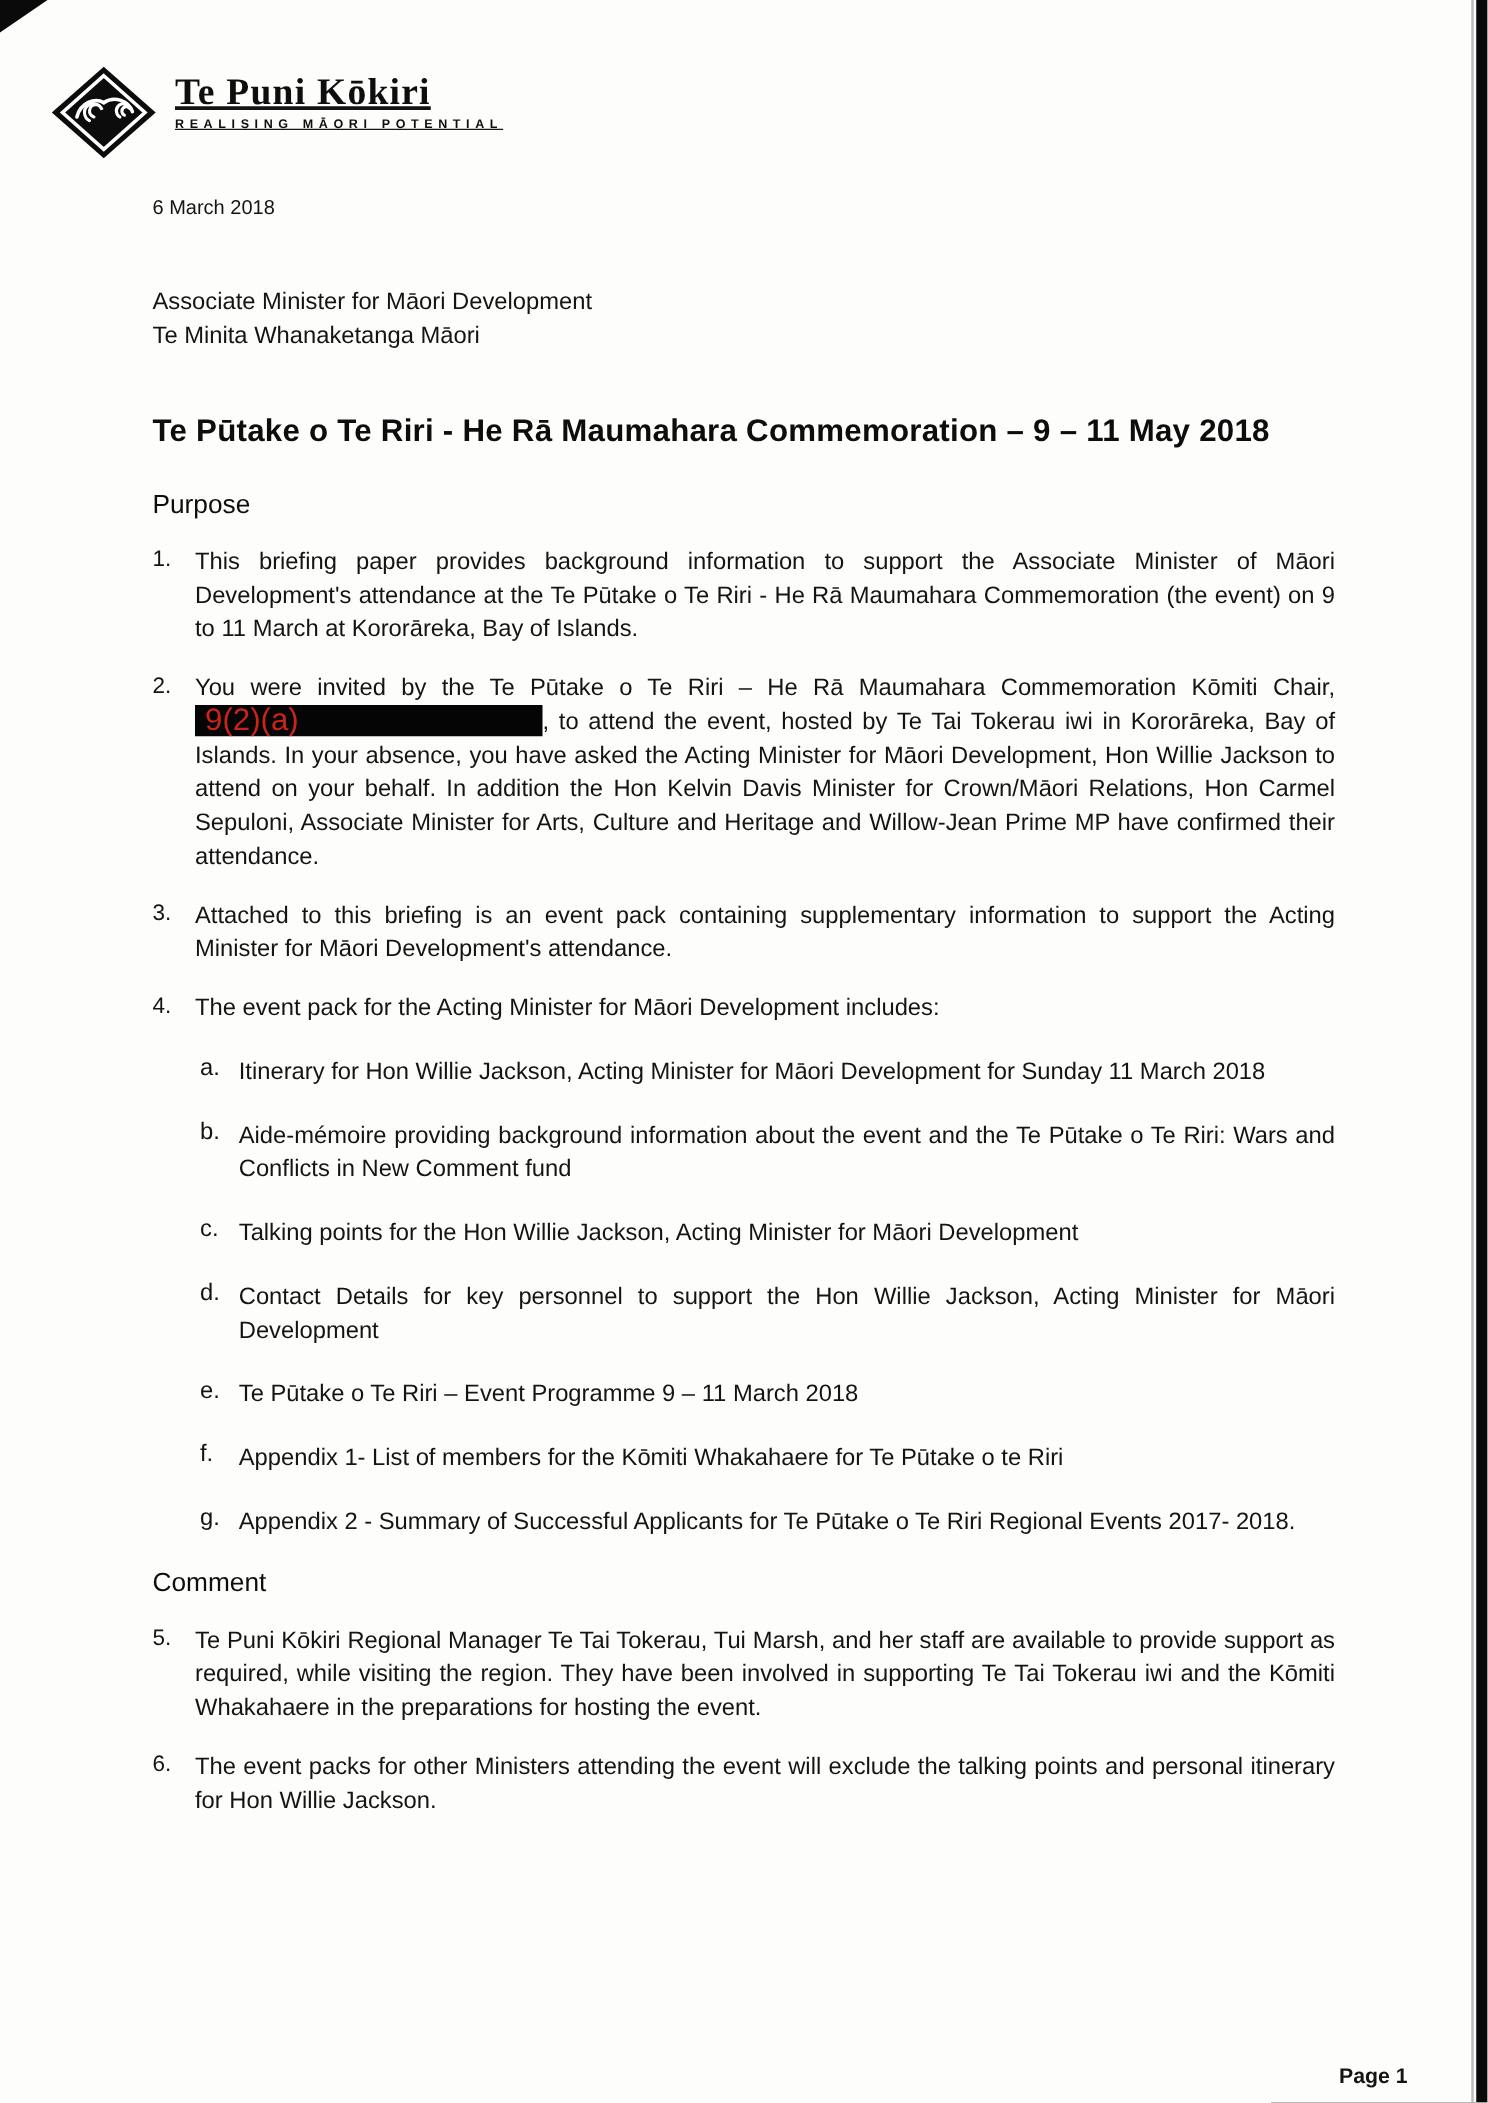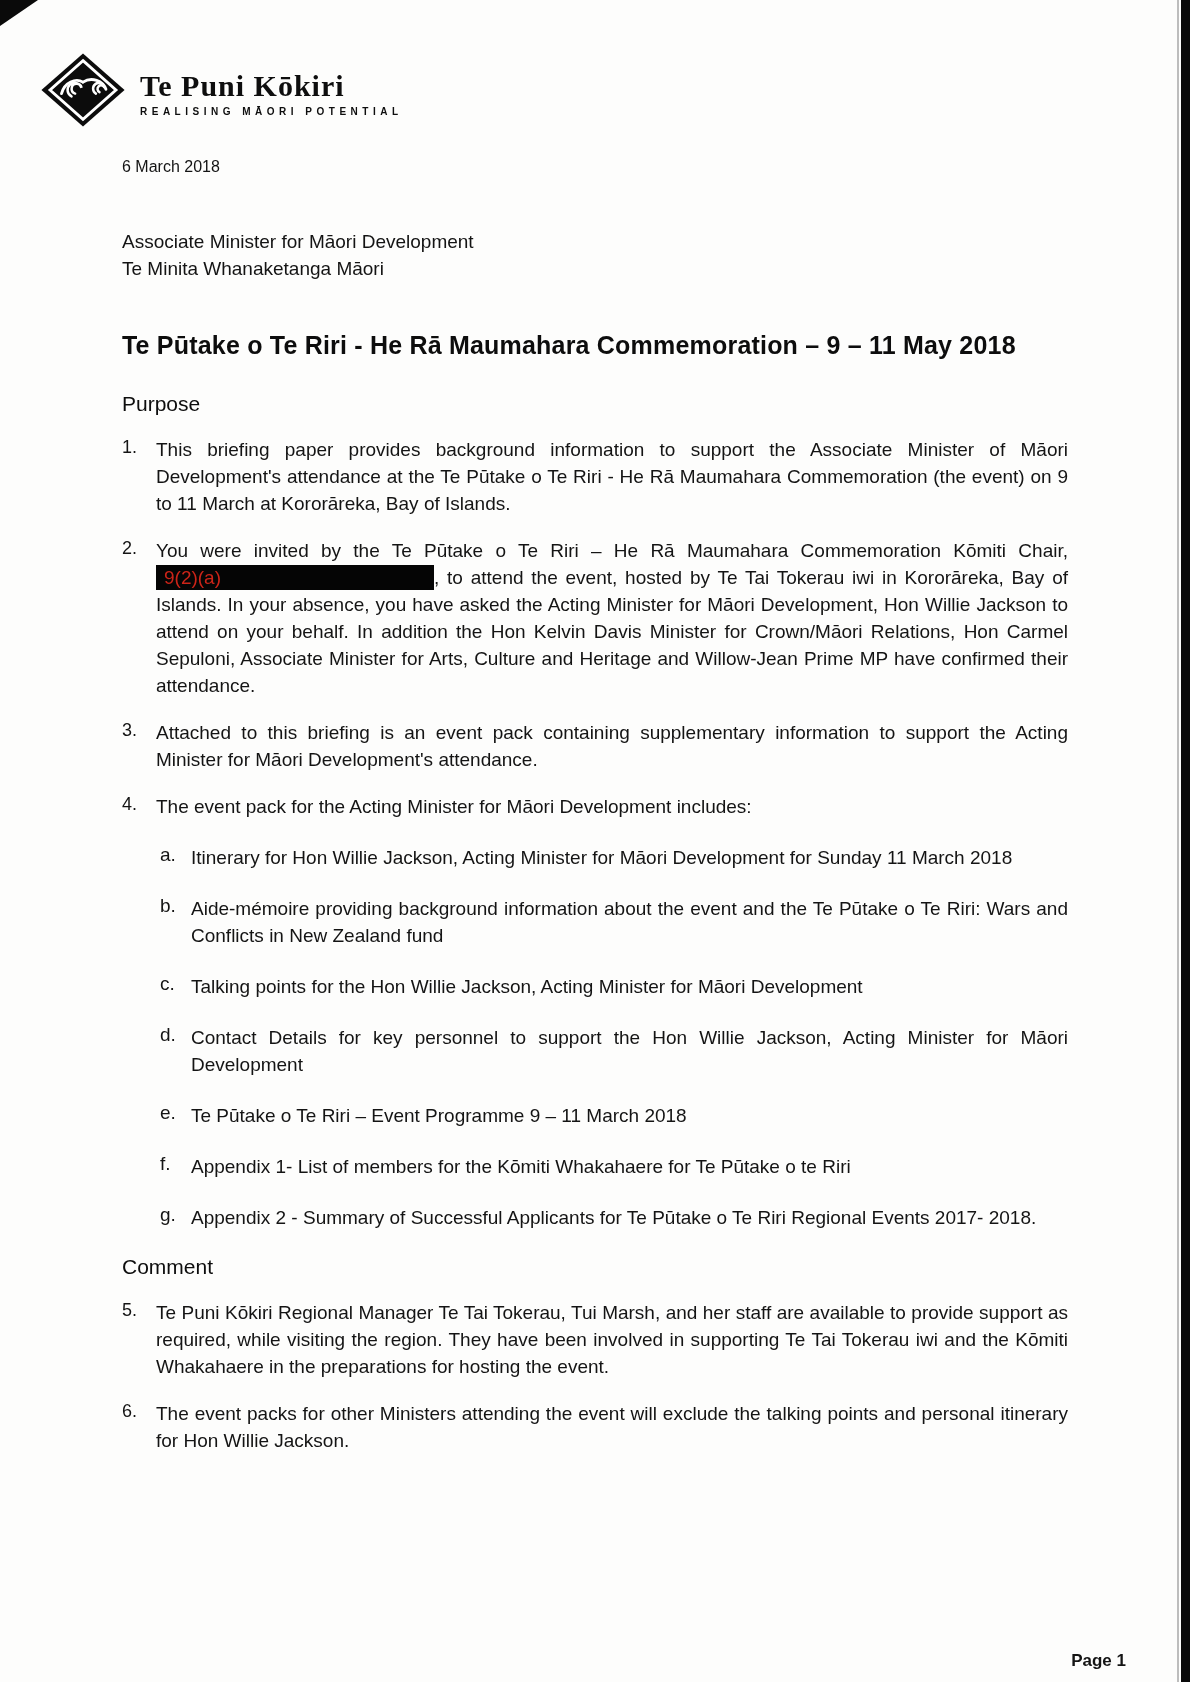--- a/index.html
+++ b/index.html
@@ -26,21 +26,21 @@
   }
   .scan-edge-shadow {
     position:absolute; top:0; right:11px;
     width:2px; height:100%;
     background:rgba(0,0,0,0.25);
   }
 
   .content { padding:52px 122px 0 122px; }
 
   
-  .letterhead { display:flex; align-items:center; margin-left:-82px; }
+  .letterhead { display:flex; align-items:flex-start; margin-left:-82px;text-decoration:underline; }
   .logo-mark { width:86px; height:76px; margin-right:14px; flex:0 0 auto; }
   .logo-text { padding-top:6px; }
   .org-name {
     font-family:"Liberation Serif","DejaVu Serif",serif;
     font-weight:bold; font-size:30px; letter-spacing:1px; color:#0e0e0e;
     line-height:32px;
   }
   .tagline {
     font-size:10px; font-weight:bold; letter-spacing:4.5px;
     color:#0e0e0e; margin-top:4px;
@@ -79,21 +79,21 @@
 
   .redaction-bar {
     display:inline-block;
     background:#050505;
     color:#cc2418;
     width:278px; height:25px;
     line-height:25px;
     vertical-align:-6px;
     padding-left:8px;
     box-sizing:border-box;
-    font-size:19px;
+    font-size:25px;
     overflow:hidden;
   }
 
   .page-footer {
     position:absolute;
     right:64px; top:1651px;
     font-size:17px; font-weight:bold;
   }
 </style>
 </head>
@@ -154,21 +154,21 @@
       <div class="num-body">The event pack for the Acting Minister for Māori Development includes:</div>
     </div>
 
     <div class="sub-list">
       <div class="sub-item">
         <div class="sub-col">a.</div>
         <div class="sub-body">Itinerary for Hon Willie Jackson, Acting Minister for Māori Development for Sunday 11 March 2018</div>
       </div>
       <div class="sub-item">
         <div class="sub-col">b.</div>
-        <div class="sub-body">Aide-mémoire providing background information about the event and the Te Pūtake o Te Riri: Wars and Conflicts in New Zealand fund</div>
+        <div class="sub-body">Aide-mémoire providing background information about the event and the Te Pūtake o Te Riri: Wars and Conflicts in New Comment fund</div>
       </div>
       <div class="sub-item">
         <div class="sub-col">c.</div>
         <div class="sub-body">Talking points for the Hon Willie Jackson, Acting Minister for Māori Development</div>
       </div>
       <div class="sub-item">
         <div class="sub-col">d.</div>
         <div class="sub-body">Contact Details for key personnel to support the Hon Willie Jackson, Acting Minister for Māori Development</div>
       </div>
       <div class="sub-item">

